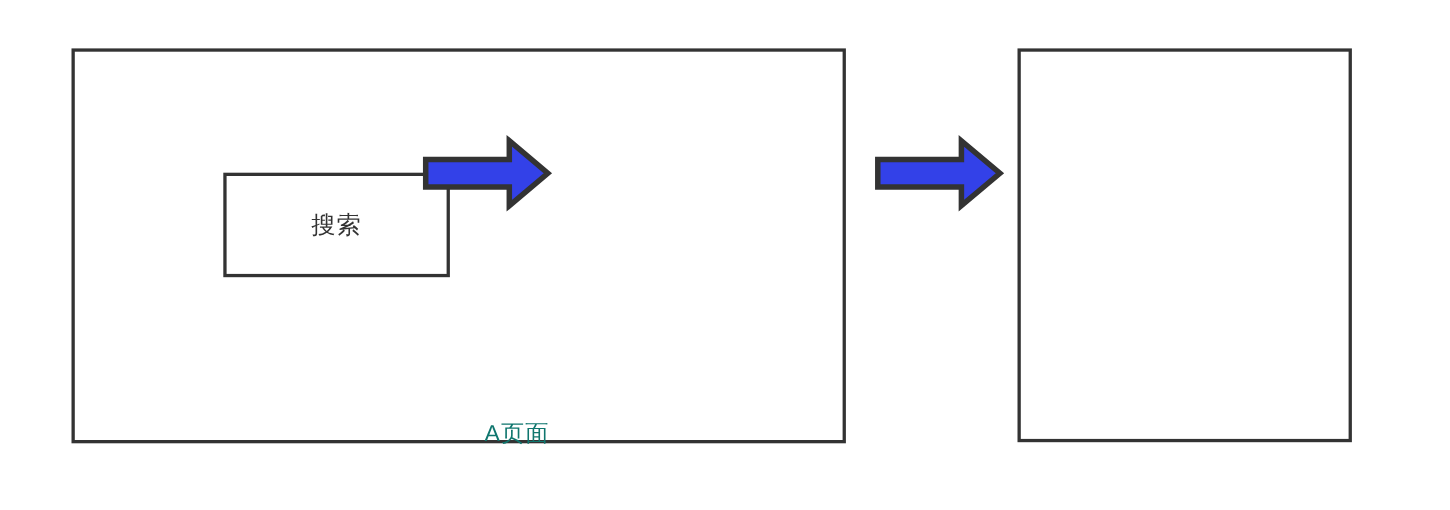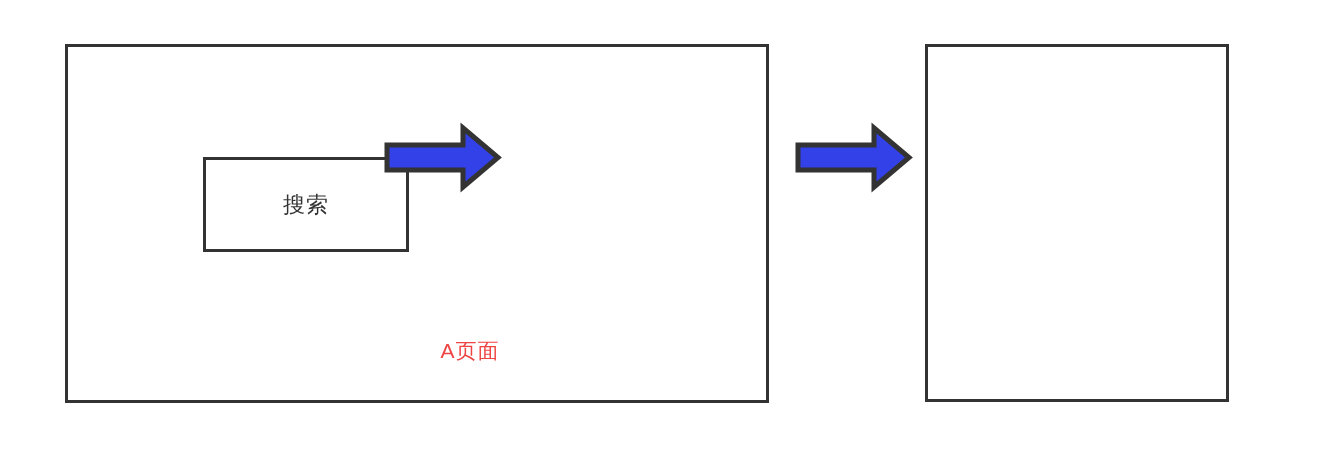--- a/index.html
+++ b/index.html
@@ -73,25 +73,26 @@
     top: 110px;
     width: 205px;
     height: 95px;
   }
 
   
   .page-label {
     position: absolute;
     font-size: 21px;
     line-height: 1;
-    color: #ef4444;
+    color: #0f766e;
     letter-spacing: 1px;
     white-space: nowrap;
     text-align: right;
     transform: translate(-50%, -50%);
+    margin-top: 44px;
   }
 
   #label-page-a {
     left: 402px;
     top: 303px;
   }
 
   
   .block-arrow {
     position: absolute;

